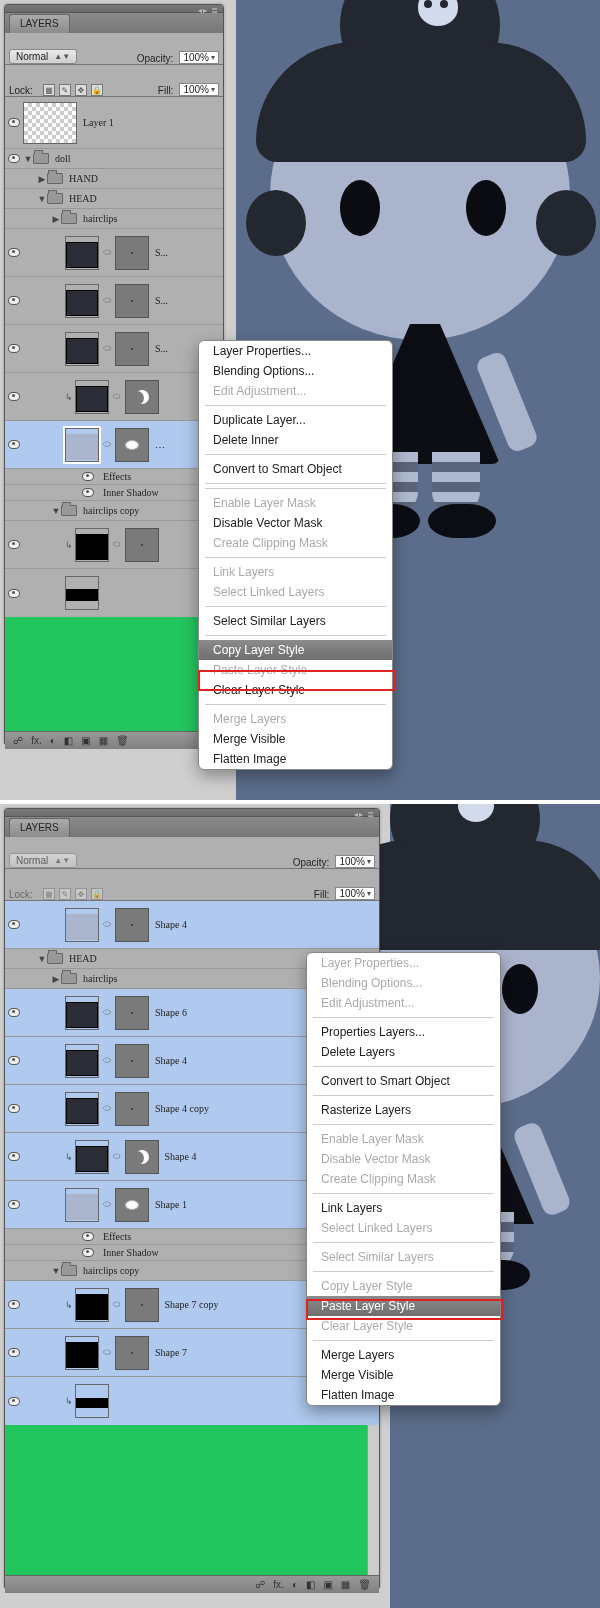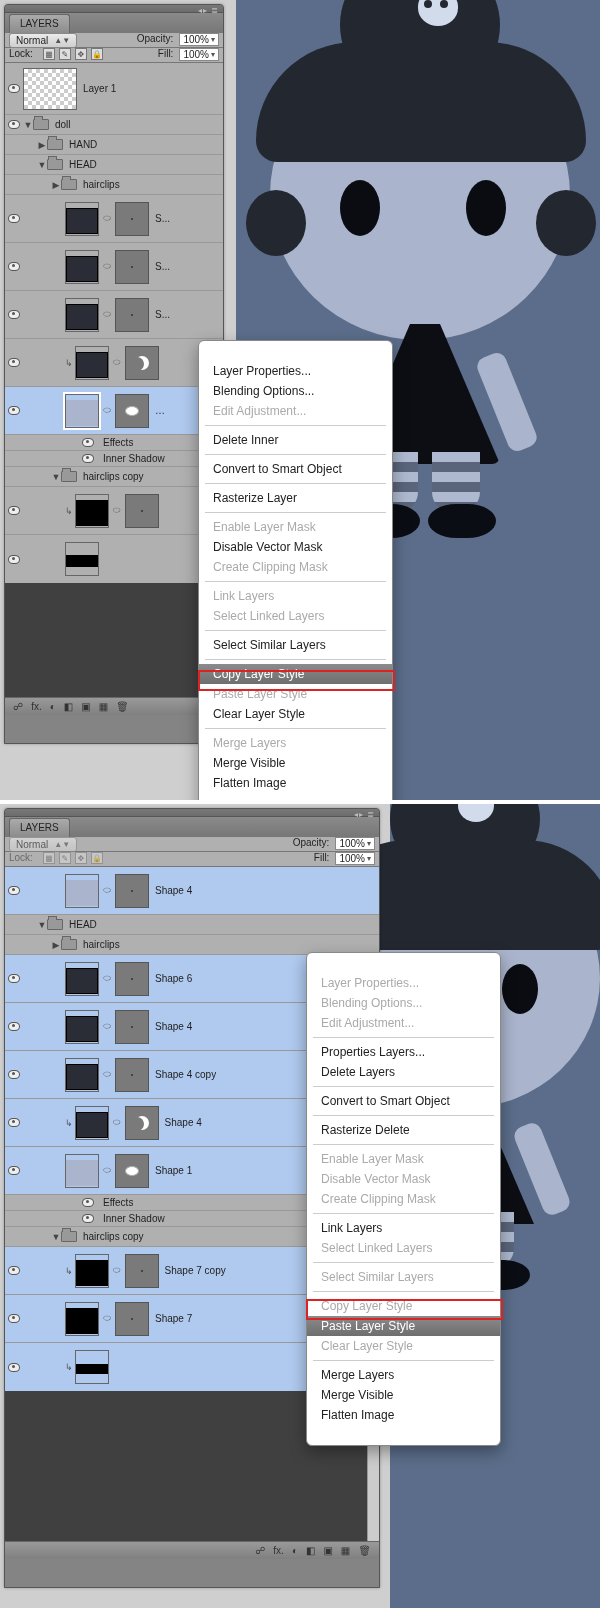--- a/index.html
+++ b/index.html
@@ -18,29 +18,29 @@
     box-shadow: 0 0 3px rgba(0,0,0,0.3);
   }
   .panel .titlebar {
     height: 8px; background: linear-gradient(#787878,#6c6c6c); border-bottom: 1px solid #555;
     border-radius: 4px 4px 0 0; position: relative;
   }
   .panel .titlebar .dots { position:absolute; right:4px; top:1px; font-size:8px; color:#bbb; letter-spacing:1px;}
   .tabrow { height: 20px; background: linear-gradient(#8a8a8a,#777); display:flex; align-items:flex-end; padding-left:4px; }
   .tab { background: linear-gradient(#aaa,#8c8c8c); border:1px solid #666; border-bottom:none; padding: 3px 10px 4px; font-size:10px; color:#222; border-radius: 3px 3px 0 0; }
 
-  .ctrlrow { height: 15px; background:#b0b0b0; border-bottom:1px solid #777; display:flex; align-items:flex-start; padding:0 4px; gap:6px; font-size:10px; }
+  .ctrlrow { height: 32px; background:#b0b0b0; border-bottom:1px solid #777; display:flex; align-items:flex-end; padding:0 4px; gap:6px; font-size:10px; }
   .dropdown { background: linear-gradient(#eaeaea,#cfcfcf); border:1px solid #888; border-radius:3px; padding:1px 6px; display:flex; align-items:center; gap:6px; font-size:10px;}
   .dropdown .caret { font-size:8px; color:#555;}
   .pctbox { background:#fff; border:1px solid #888; padding:0 3px; font-size:10px; display:flex; align-items:center; gap:2px;}
   .mini-arrow { font-size:8px; color:#555; line-height:1;}
   .lockicons { display:flex; gap:4px; margin-left:4px;}
   .sq { width:12px; height:12px; border:1px solid #777; background:#ddd; display:flex; align-items:center; justify-content:center; font-size:8px; color:#555;}
 
-  .layerlist { background:#404040; overflow-y:auto; position:relative; }
+  .layerlist { background:#22c55e; overflow-y:auto; position:relative;font-family:Liberation Serif, serif; }
   .scrollbar { position:absolute; right:0; top:0; bottom:0; width:12px; background:#ccc; border-left:1px solid #999;}
   .scrollthumb { position:absolute; left:1px; right:1px; background: linear-gradient(#a8c8ff,#7ba5e8); border:1px solid #5b7fb8; border-radius:6px;}
 
   .row { display:flex; align-items:center; min-height:20px; border-bottom:1px solid #999; padding-right:12px; position:relative; background:#b0b0b0;}
   .row.selected { background:#afc9ef; }
   .eyecol { width:18px; display:flex; align-items:center; justify-content:center;}
   .eye { width:12px; height:9px; border:1px solid #555; border-radius:50%/60%; position:relative; background:#eee;}
   .eye::after { content:""; position:absolute; width:3px; height:3px; background:#555; border-radius:50%; top:1px; left:3px;}
   .indent { width:14px; flex-shrink:0;}
   .tri { display:inline-flex; width:10px; justify-content:center; color:#444; font-size:9px;}
@@ -62,21 +62,21 @@
   .clip { font-size:9px; color:#555; margin-right:2px;}
 
   .fxrow { min-height:16px; font-size:10px; display:flex; align-items:center;}
   .fxrow .eyecol { width:18px;}
 
   .checker { background-image: linear-gradient(45deg,#ccc 25%,transparent 25%,transparent 75%,#ccc 75%), linear-gradient(45deg,#ccc 25%,#fff 25%,#fff 75%,#ccc 75%); background-size:8px 8px; background-position:0 0,4px 4px; width:54px; height:42px; border:1px solid #666;}
 
   .footer { height:18px; background:linear-gradient(#999,#808080); border-top:1px solid #666; display:flex; align-items:center; gap:8px; padding:0 8px; font-size:10px; color:#333;}
 
   
-  .menu { position:absolute; background:#fff; border:1px solid #888; border-radius:6px; box-shadow: 0 6px 16px rgba(0,0,0,0.35); padding:20px 0; font-size:12px; min-width:195px;}
+  .menu { position:absolute; background:#fff; border:1px solid #888; border-radius:6px; box-shadow: 0 6px 16px rgba(0,0,0,0.35); padding:0 0; font-size:12px; min-width:195px;}
   .menu .mi { padding:3px 14px; white-space:nowrap;}
   .menu .mi.disabled { color:#aaa;}
   .menu .sep { height:1px; background:#ccc; margin:4px 6px;}
   .menu .mi.hl { background: linear-gradient(#8b8b8b,#6e6e6e); color:#fff;}
   .redbox { position:absolute; border:2px solid #d22; pointer-events:none;}
 
   
   .doll { position:absolute; }
   .headc { position:absolute; border-radius:50%; background:#aab4cc;}
   .earring { position:absolute; background:#232730; border-radius:50%;}
@@ -358,25 +358,25 @@
       <span>▦</span>
       <span>🗑</span>
     </div>
   </div>
 
   <div class="menu" style="left:198px; top:340px;">
     <div class="mi">Layer Properties...</div>
     <div class="mi">Blending Options...</div>
     <div class="mi disabled">Edit Adjustment...</div>
     <div class="sep"></div>
+    <div class="mi">Duplicate Layer...</div>
     <div class="mi">Delete Inner</div>
     <div class="sep"></div>
     <div class="mi">Convert to Smart Object</div>
     <div class="sep"></div>
-    <div class="mi">Rasterize Layer</div>
     <div class="sep"></div>
     <div class="mi disabled">Enable Layer Mask</div>
     <div class="mi">Disable Vector Mask</div>
     <div class="mi disabled">Create Clipping Mask</div>
     <div class="sep"></div>
     <div class="mi disabled">Link Layers</div>
     <div class="mi disabled">Select Linked Layers</div>
     <div class="sep"></div>
     <div class="mi">Select Similar Layers</div>
     <div class="sep"></div>
@@ -676,21 +676,21 @@
   <div class="menu" style="left:306px; top:148px;">
     <div class="mi disabled">Layer Properties...</div>
     <div class="mi disabled">Blending Options...</div>
     <div class="mi disabled">Edit Adjustment...</div>
     <div class="sep"></div>
     <div class="mi">Properties Layers...</div>
     <div class="mi">Delete Layers</div>
     <div class="sep"></div>
     <div class="mi">Convert to Smart Object</div>
     <div class="sep"></div>
-    <div class="mi">Rasterize Delete</div>
+    <div class="mi">Rasterize Layers</div>
     <div class="sep"></div>
     <div class="mi disabled">Enable Layer Mask</div>
     <div class="mi disabled">Disable Vector Mask</div>
     <div class="mi disabled">Create Clipping Mask</div>
     <div class="sep"></div>
     <div class="mi">Link Layers</div>
     <div class="mi disabled">Select Linked Layers</div>
     <div class="sep"></div>
     <div class="mi disabled">Select Similar Layers</div>
     <div class="sep"></div>

